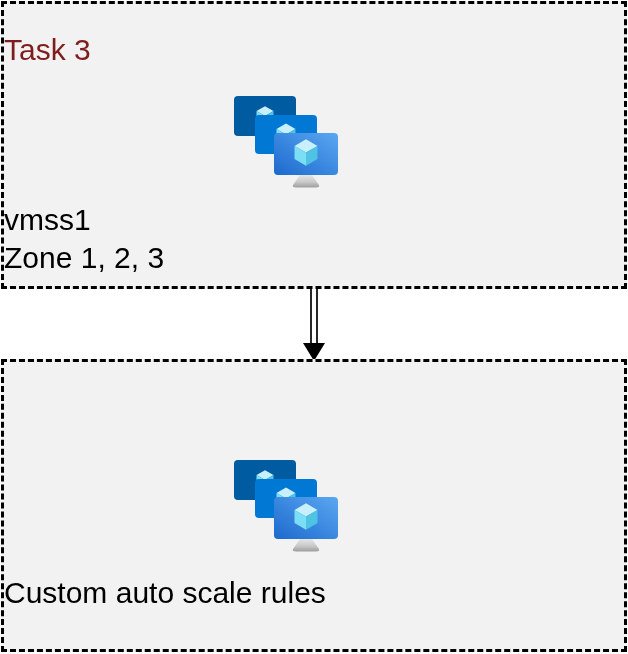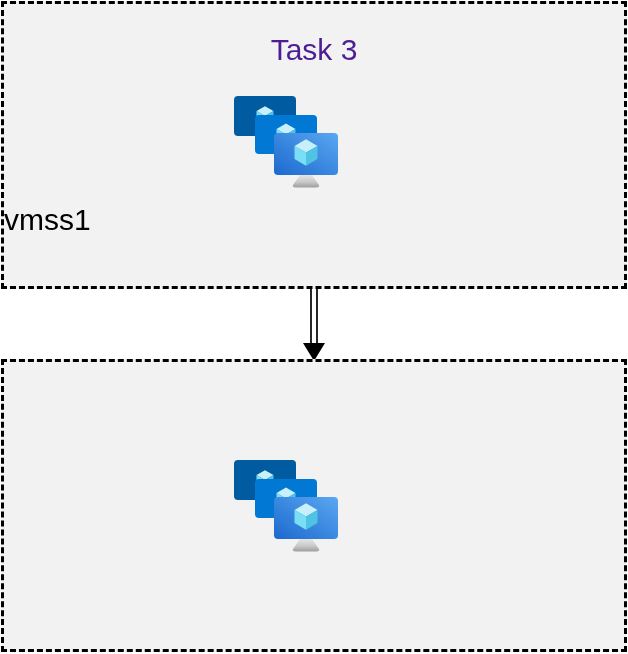--- a/index.html
+++ b/index.html
@@ -23,24 +23,24 @@
     background: #F2F2F2;
     border: 3px dashed #000000;
   }
   .box-top    { top: 1px;   height: 288px; }
   .box-bottom { top: 359px; height: 293px; }
 
   .task-title {
     position: absolute;
     left: 0;
     width: 100%;
-    text-align: center;
+    text-align: left;
     font-size: 30px;
     line-height: 36px;
-    color: #4c1d95;
+    color: #7f1d1d;
   }
   .box-top .task-title    { top: 28px; }
   .box-bottom .task-title { top: 33px; }
 
   .vmss-icon {
     position: absolute;
     left: 230px;
     width: 104px;
     height: 92px;
   }
@@ -101,20 +101,21 @@
       <polygon points="61.5,33 52,38.5 52,49.5 61.5,44" fill="#4FC3E4"></polygon>
 
       <rect x="40" y="37" width="64" height="42" rx="4" fill="url(#gFront)"></rect>
       <path d="M66,79 L78,79 L85,89 Q86,91.5 82,91.5 L62,91.5 Q58,91.5 59,89 Z" fill="url(#gStand)"></path>
       <polygon points="72,43.3 83.5,49.9 72,56.5 60.5,49.9" fill="#C8F0FA"></polygon>
       <polygon points="60.5,49.9 72,56.5 72,69.7 60.5,63.1" fill="#7ADEF5"></polygon>
       <polygon points="83.5,49.9 72,56.5 72,69.7 83.5,63.1" fill="#4FC3E4"></polygon>
     </svg>
 
     <div class="caption-line caption-line-1">vmss1</div>
+    <div class="caption-line caption-line-2">Zone 1, 2, 3</div>
   </div>
 
   <svg class="connector" width="24" height="73" viewBox="0 0 24 73">
     <line x1="9" y1="0" x2="9" y2="57" stroke="#000000" stroke-width="1.7"></line>
     <line x1="15" y1="0" x2="15" y2="57" stroke="#000000" stroke-width="1.7"></line>
     <polygon points="1,55 23,55 12,73" fill="#000000"></polygon>
   </svg>
 
   <div class="task-box box-bottom">
 
@@ -129,15 +130,16 @@
       <polygon points="42.5,33 52,38.5 52,49.5 42.5,44" fill="#7ADEF5"></polygon>
       <polygon points="61.5,33 52,38.5 52,49.5 61.5,44" fill="#4FC3E4"></polygon>
 
       <rect x="40" y="37" width="64" height="42" rx="4" fill="url(#gFront)"></rect>
       <path d="M66,79 L78,79 L85,89 Q86,91.5 82,91.5 L62,91.5 Q58,91.5 59,89 Z" fill="url(#gStand)"></path>
       <polygon points="72,43.3 83.5,49.9 72,56.5 60.5,49.9" fill="#C8F0FA"></polygon>
       <polygon points="60.5,49.9 72,56.5 72,69.7 60.5,63.1" fill="#7ADEF5"></polygon>
       <polygon points="83.5,49.9 72,56.5 72,69.7 83.5,63.1" fill="#4FC3E4"></polygon>
     </svg>
 
+    <div class="caption-line caption-line-1">Custom auto scale rules</div>
   </div>
 
 </div>
 
 </body></html>

